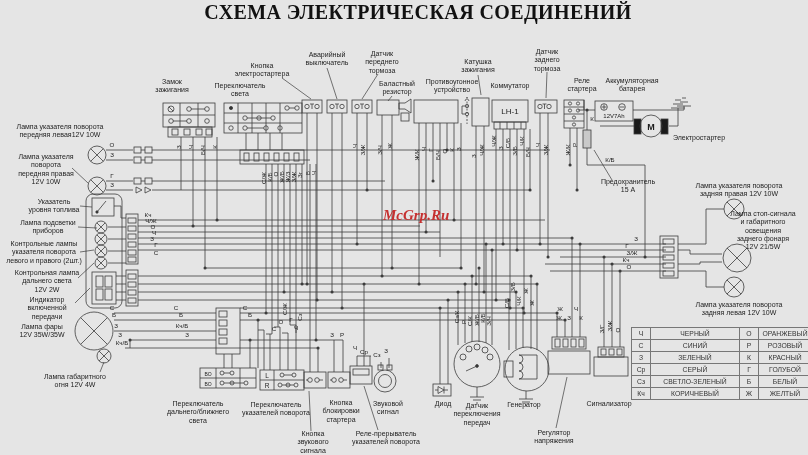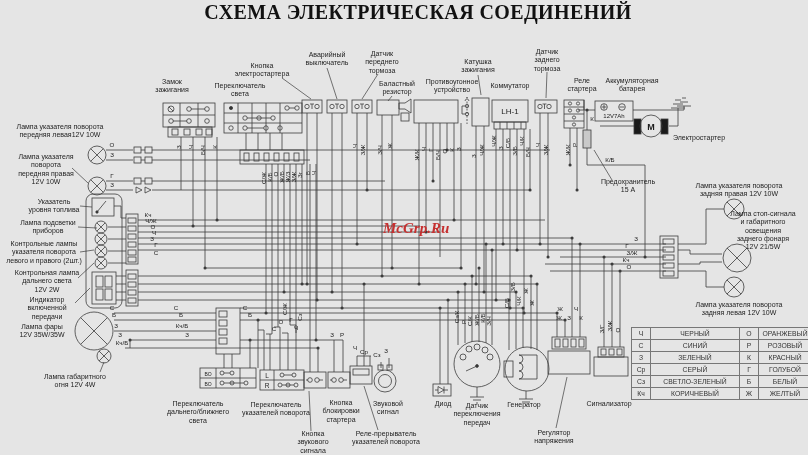--- a/index.html
+++ b/index.html
@@ -4,21 +4,21 @@
 <style>
   html,body{margin:0;padding:0;background:#fff;}
   .stage{position:relative;width:808px;height:455px;background:#e5e5e5;overflow:hidden;
          font-family:"Liberation Sans",sans-serif;padding-left:28px;}
   .title{position:absolute;top:1px;left:0;width:100%;text-align:center;
          font-family:"Liberation Serif",serif;font-size:20px;font-weight:600;
          letter-spacing:.4px;color:#111;}
   svg.wires{position:absolute;left:0;top:0;}
   .lbl{position:absolute;transform:translate(-50%,-50%);font-size:7px;line-height:1.18;
        color:#1d1d1d;text-align:center;white-space:pre-line;pointer-events:none;}
-  .watermark{position:absolute;left:383px;top:220px;font-family:"Liberation Serif",serif;
+  .watermark{position:absolute;left:383px;top:207px;font-family:"Liberation Serif",serif;
              font-style:italic;font-weight:bold;font-size:15px;color:#c53030;}
   table.legend{position:absolute;left:631px;top:327px;border-collapse:collapse;
                table-layout:fixed;width:176px;}
   table.legend td{border:1px solid #777;font-size:6.8px;color:#333;text-align:center;
                   padding:1px 0;height:9px;white-space:nowrap;overflow:hidden;}
   td.code{width:18px;} td.name1{width:88px;} td.name2{width:52px;}
 </style>
 </head>
 <body>
 

